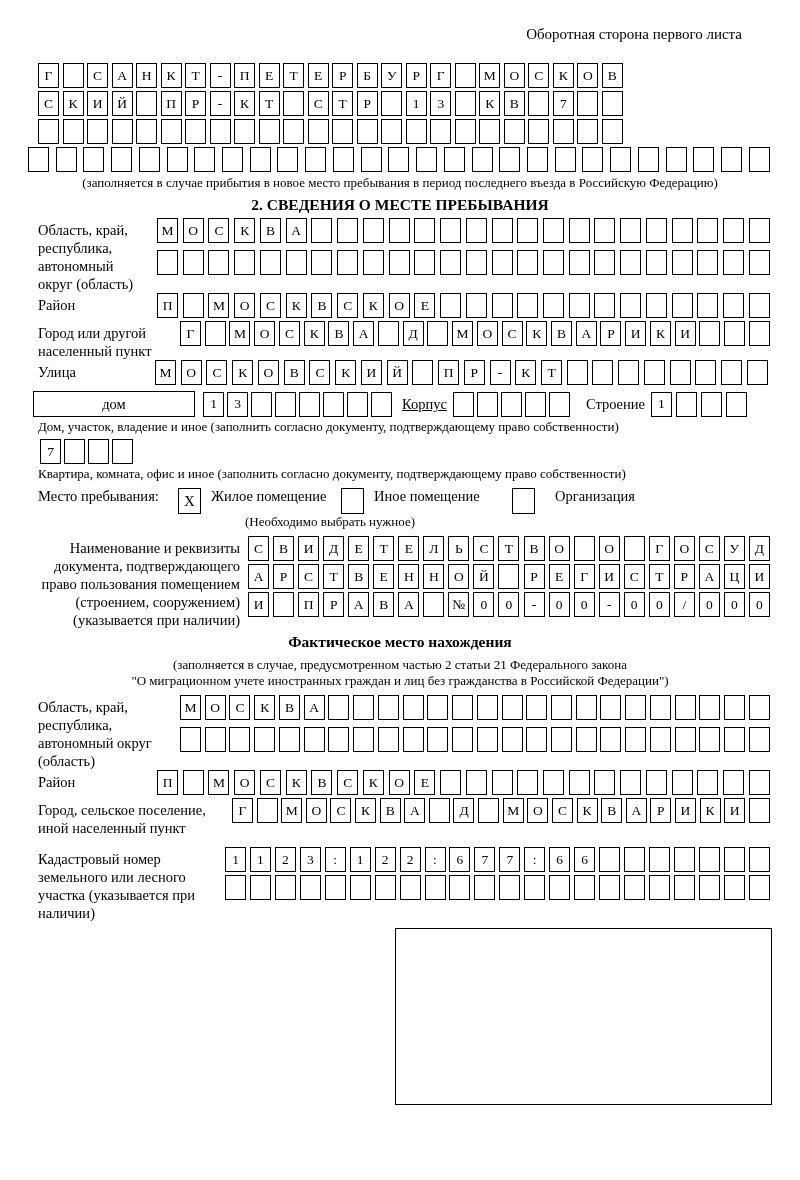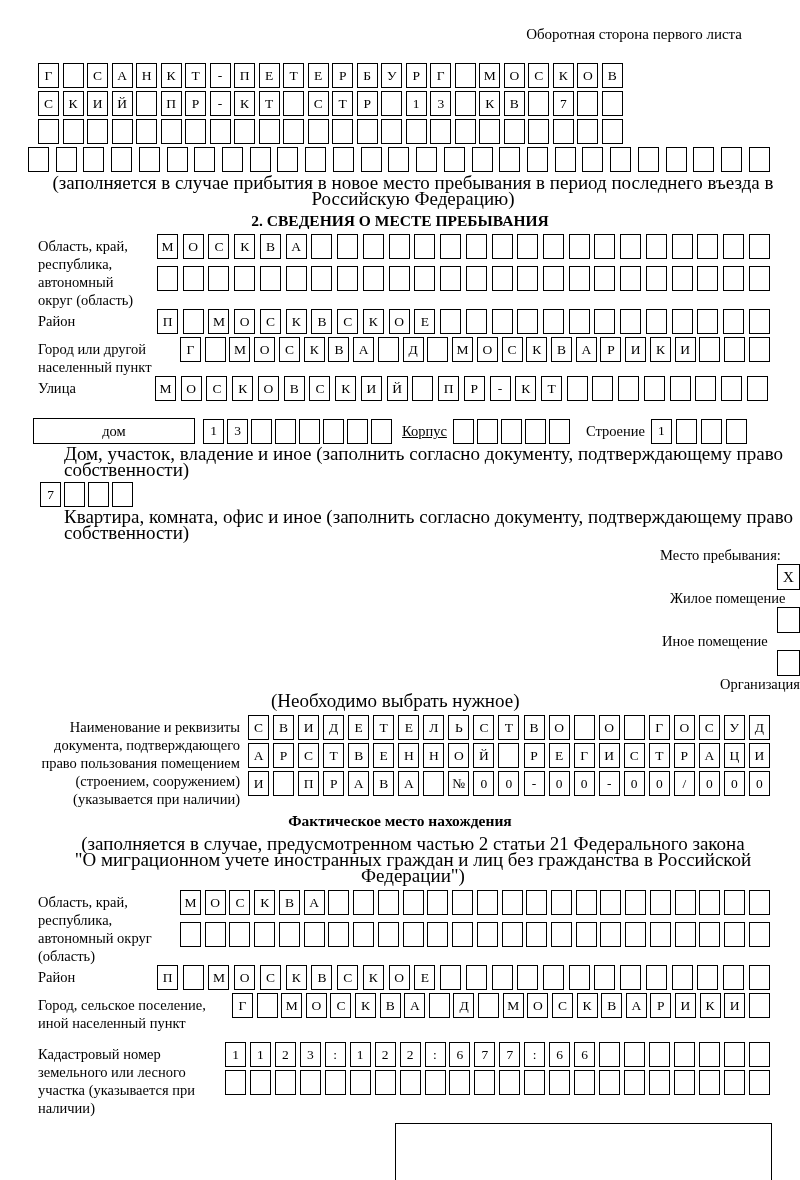--- a/index.html
+++ b/index.html
@@ -29,31 +29,31 @@
   }
 
   .w585 { width: 585px; } .w613 { width: 613px; } .w590 { width: 590px; }
   .w538 { width: 538px; } .w545 { width: 545px; } .w522 { width: 522px; }
   .w742 { width: 742px; }
 
   .lw147 { width: 147px; } .lw119 { width: 119px; } .lw142 { width: 142px; }
   .lw117 { width: 117px; } .lw210 { width: 210px; } .lw194 { width: 194px; }
   .lw187 { width: 187px; }
 
-  .note { font-size: 19px; line-height: 16px; padding-left: 26px; }
+  .note { font-size: 13px; line-height: 16px; }
   .note.center { text-align: center; }
   .title { font-weight: bold; font-size: 15.5px; text-align: center; line-height: 18px; }
 
   .bigbox {
     border: 1.6px solid #000; height: 26px; flex: none;
     display: flex; align-items: center; justify-content: center; font-size: 14.5px;
   }
   .inline-lbl { font-size: 14.5px; line-height: 26px; flex: none; }
 
-  .chkrow { display: flex; align-items: flex-end; margin-left: 38px; margin-top: 6px; flex-direction: column; }
+  .chkrow { display: flex; align-items: flex-start; margin-left: 38px; margin-top: 6px; }
   .chkbox {
     width: 23px; height: 26px; border: 1.6px solid #000; flex: none;
     display: flex; align-items: center; justify-content: center; font-size: 15px;
   }
   .opt { font-size: 14.5px; }
 
   .stampbox { margin: 6px 0 0 395px; width: 377px; height: 177px; border: 1.8px solid #000; }
   .stampnote { margin: 5px 0 0 390px; width: 392px; text-align: center; font-size: 13.5px; line-height: 16.5px; }
 </style>
 </head>
@@ -319,21 +319,21 @@
         <span class="cell"></span>
         <span class="cell"></span>
         <span class="cell"></span>
         <span class="cell"></span>
         <span class="cell"></span>
         <span class="cell"></span>
         <span class="cell"></span>
       </div>
   </div>
 
-  <div class="frow" style="margin-left:33px; margin-top:17px; align-items:center;">
+  <div class="frow" style="margin-left:33px; margin-top:6px; align-items:center;">
     <div class="bigbox" style="width:162px;">дом</div>
     <div style="width:8px;"></div>
     <div class="cells-fixed">
         <span class="cell">1</span>
         <span class="cell">3</span>
         <span class="cell"></span>
         <span class="cell"></span>
         <span class="cell"></span>
         <span class="cell"></span>
         <span class="cell"></span>

